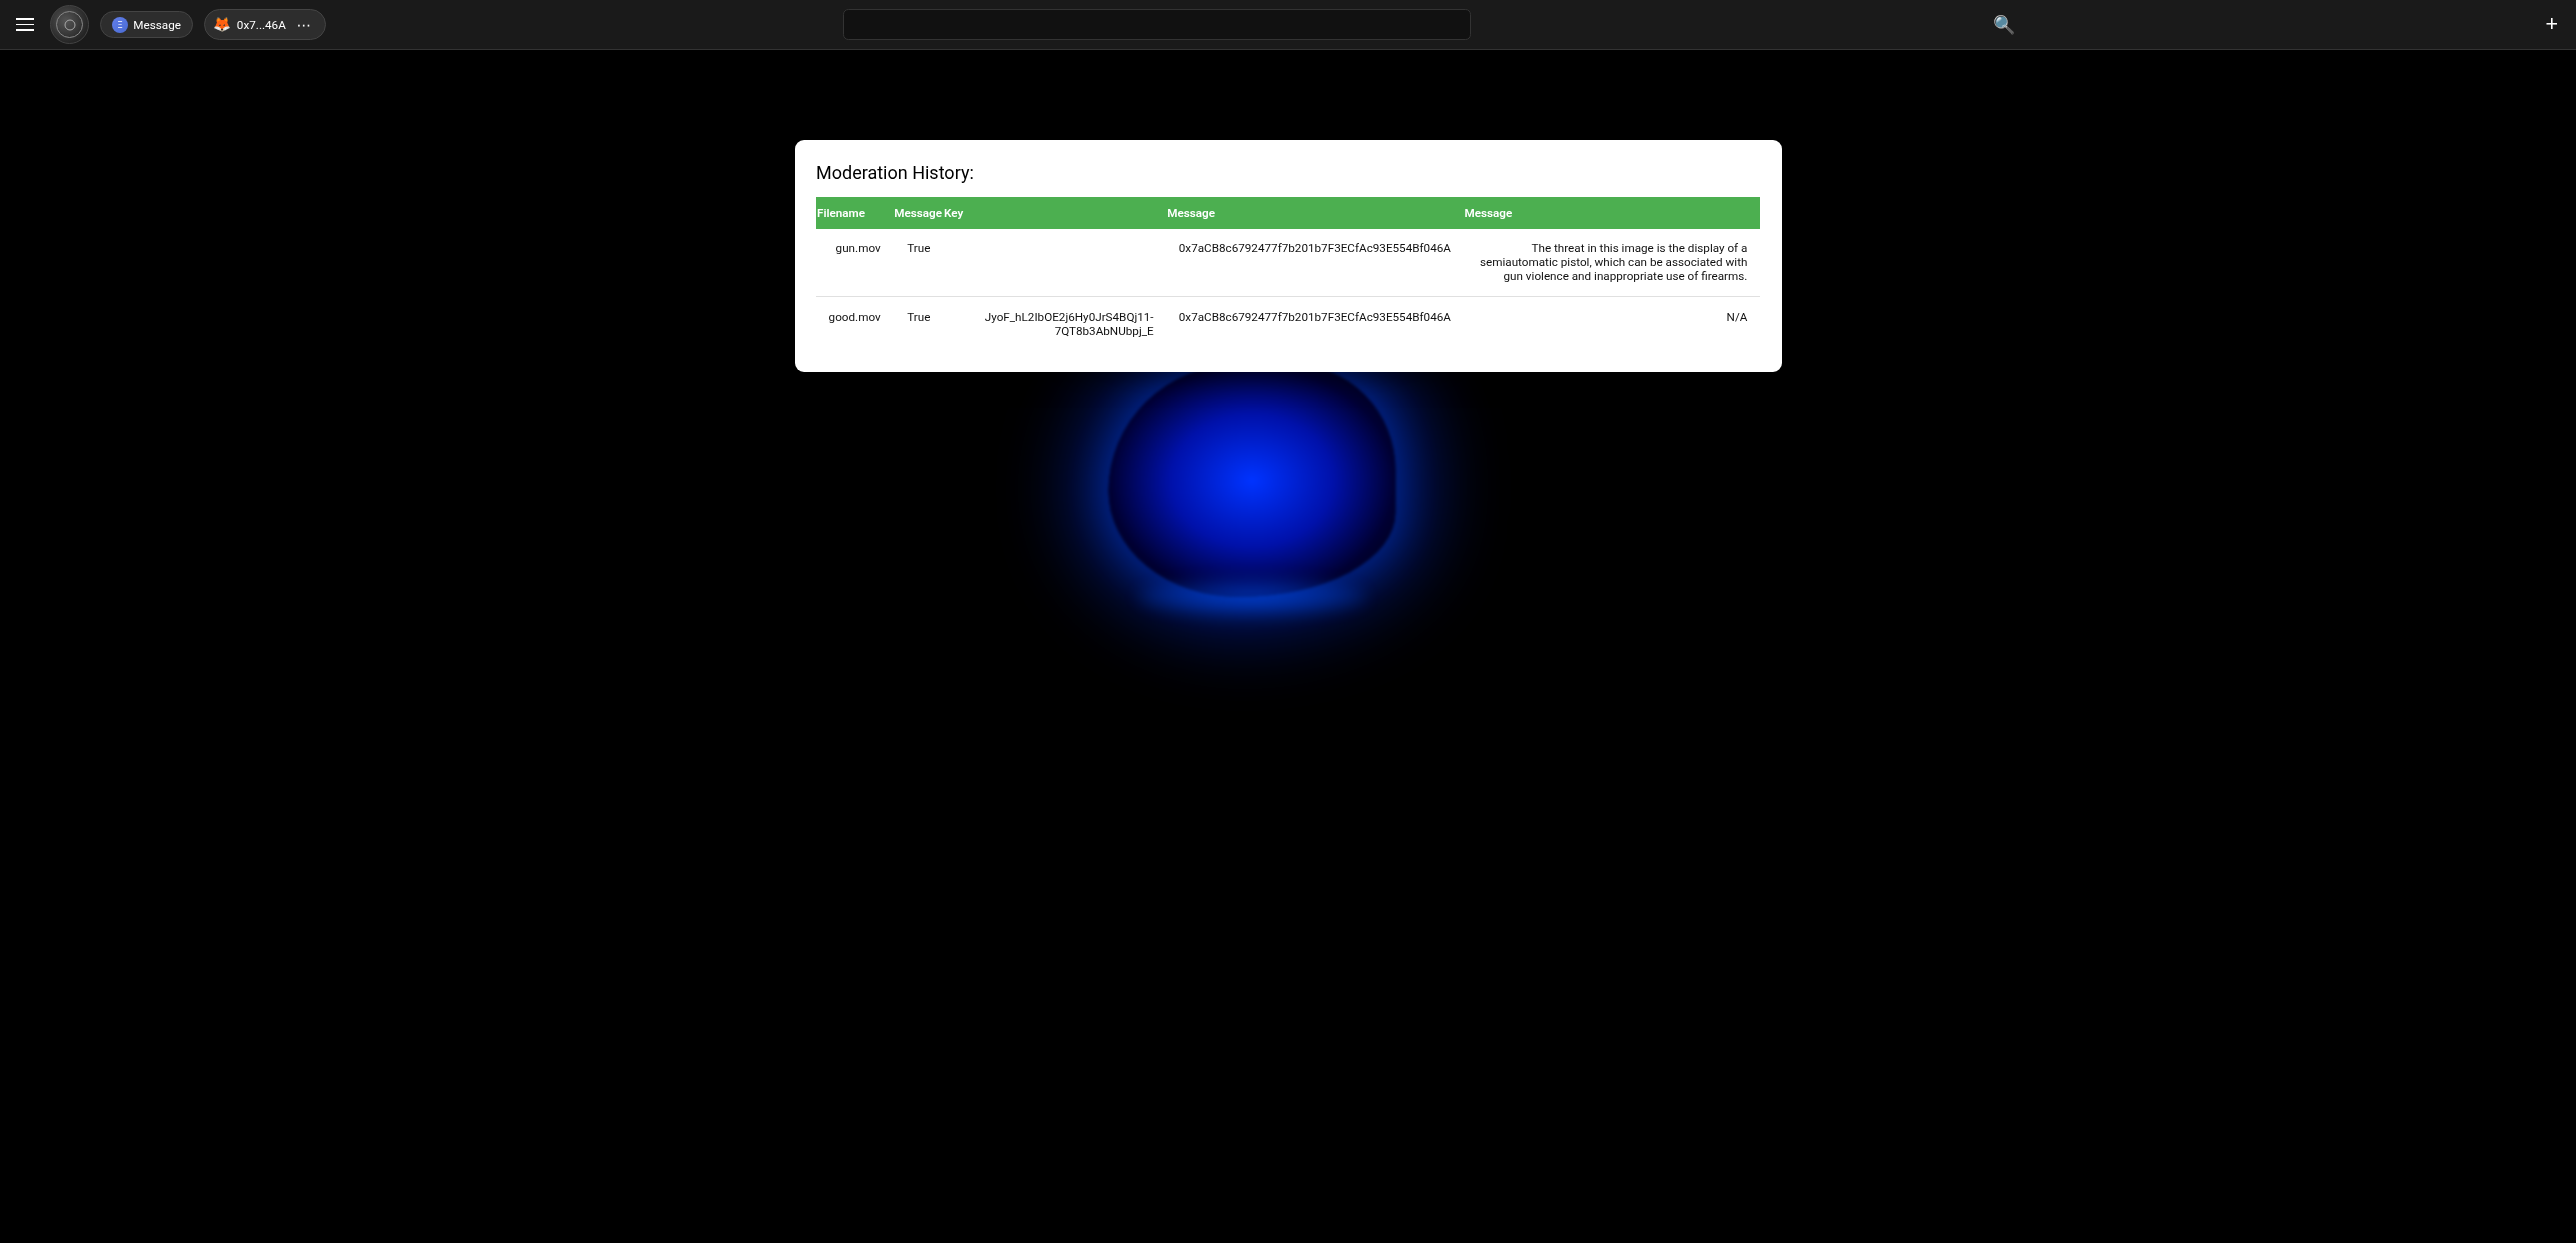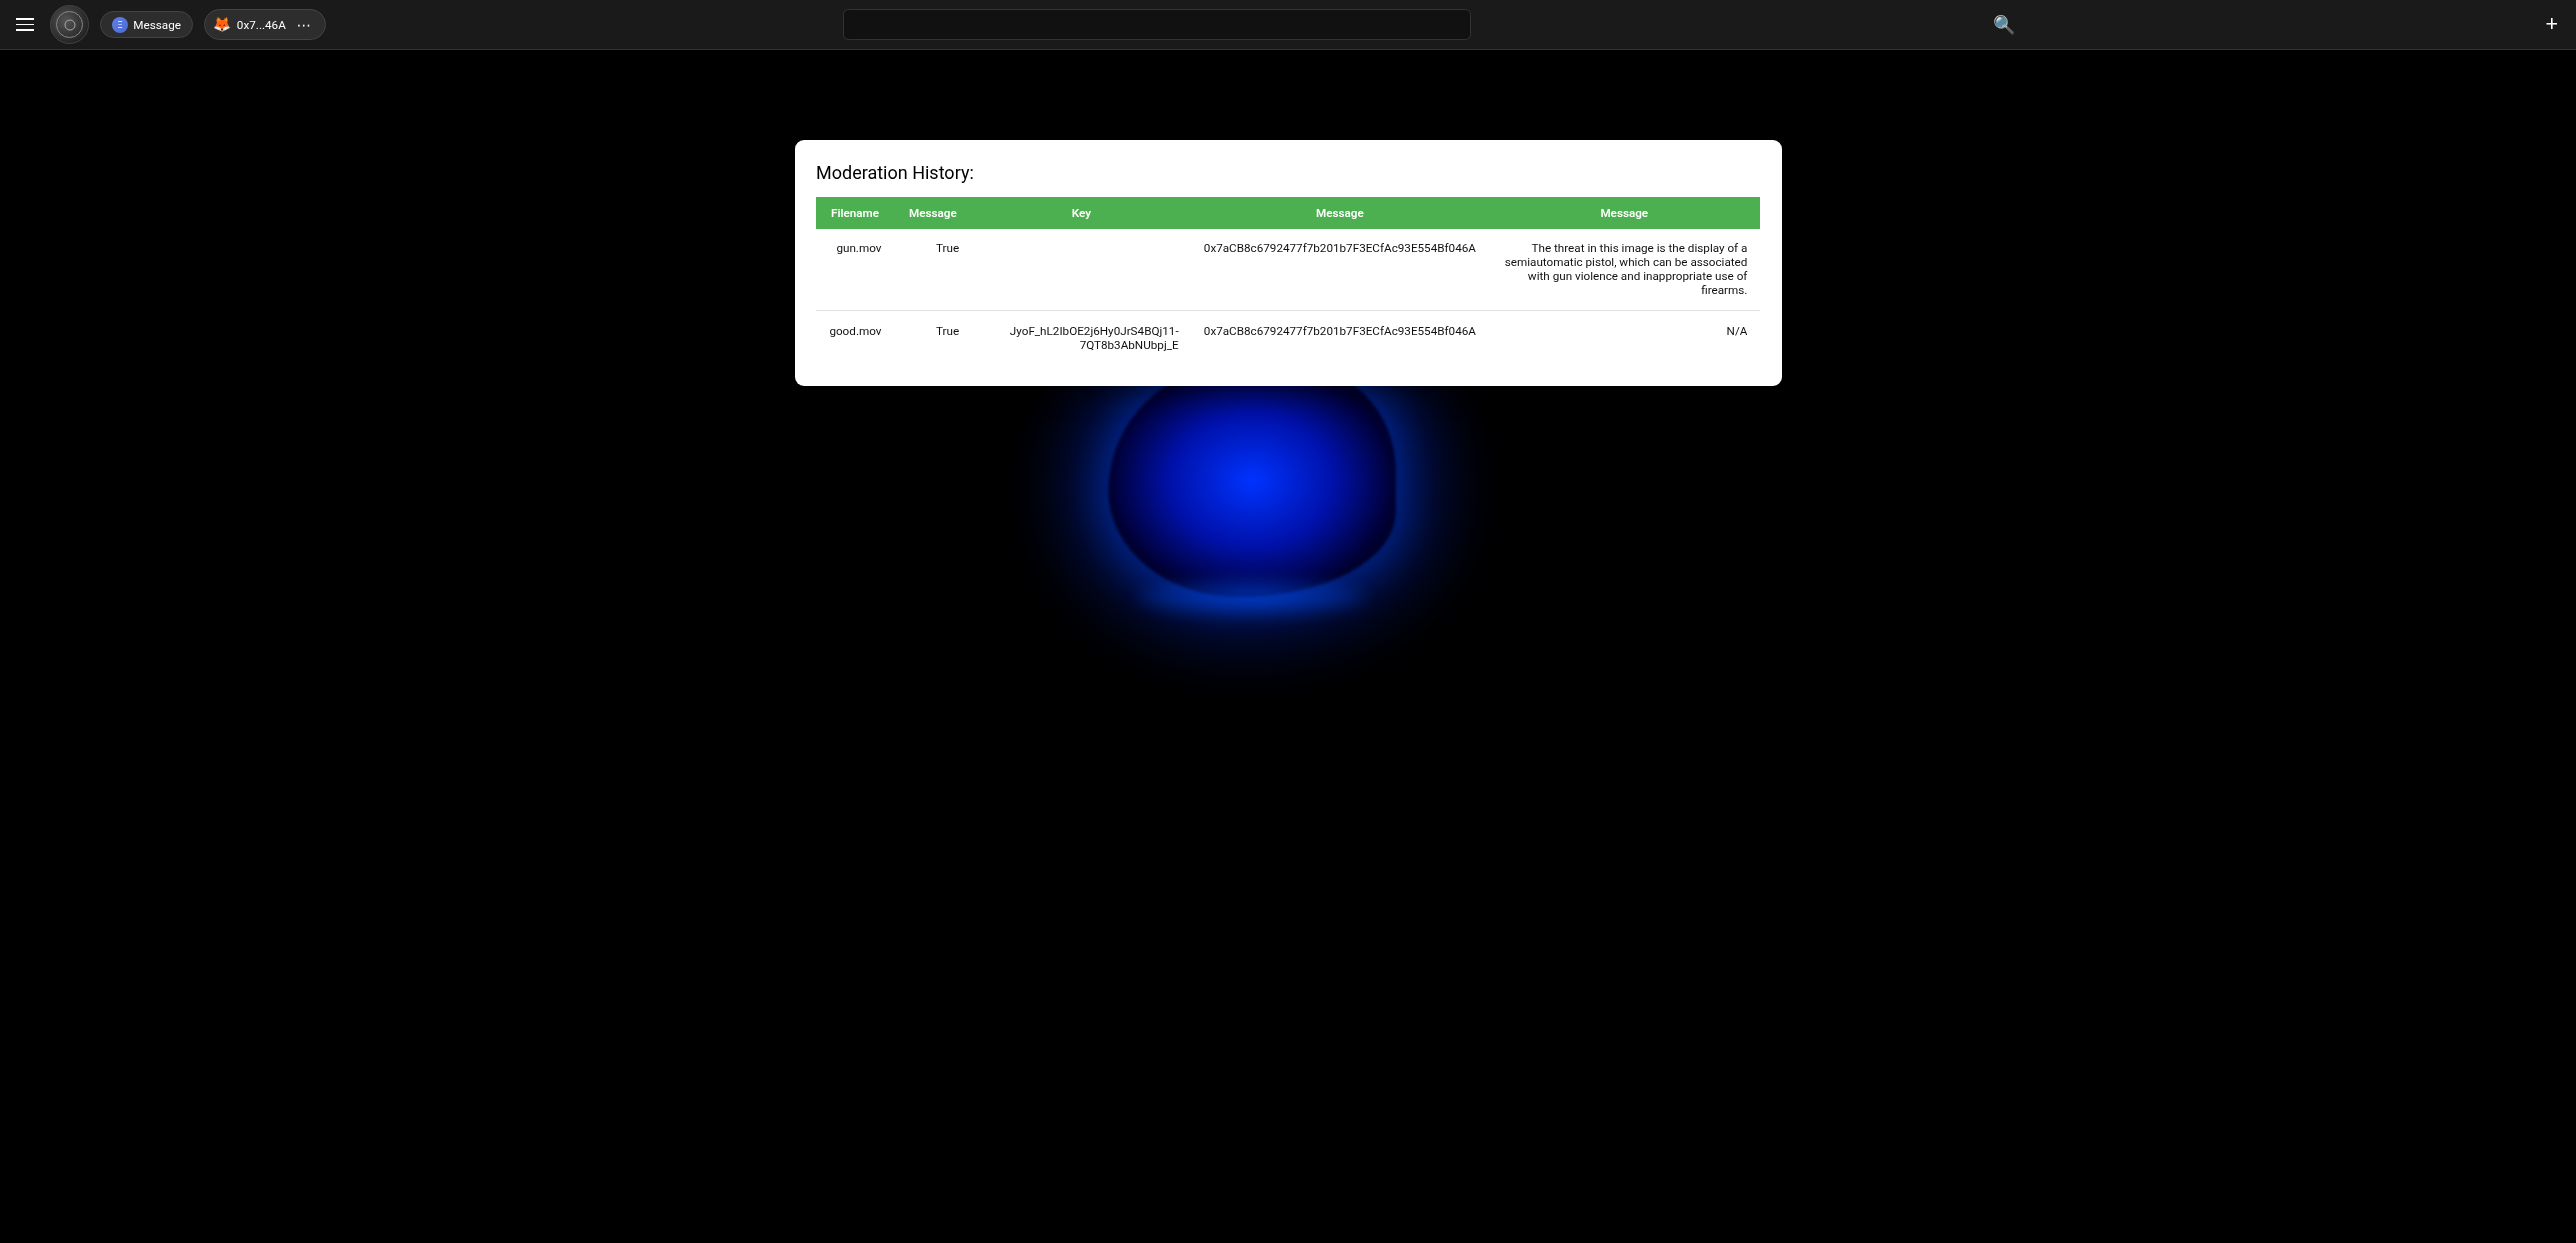--- a/index.html
+++ b/index.html
@@ -197,22 +197,22 @@
       border-collapse: collapse;
       font-size: 11.7px;
     }
 
     .history-table thead tr {
       background-color: #4caf50;
       color: #fff;
     }
 
     .history-table thead th {
-      padding: 9px 15px;
-      text-align: center;
+      padding: 9px 1px;
+      text-align: left;
       font-weight: 600;
     }
 
     .history-table tbody tr {
       border-bottom: 0.9px solid #e0e0e0;
     }
 
     .history-table tbody tr:last-child {
       border-bottom: none;
     }

